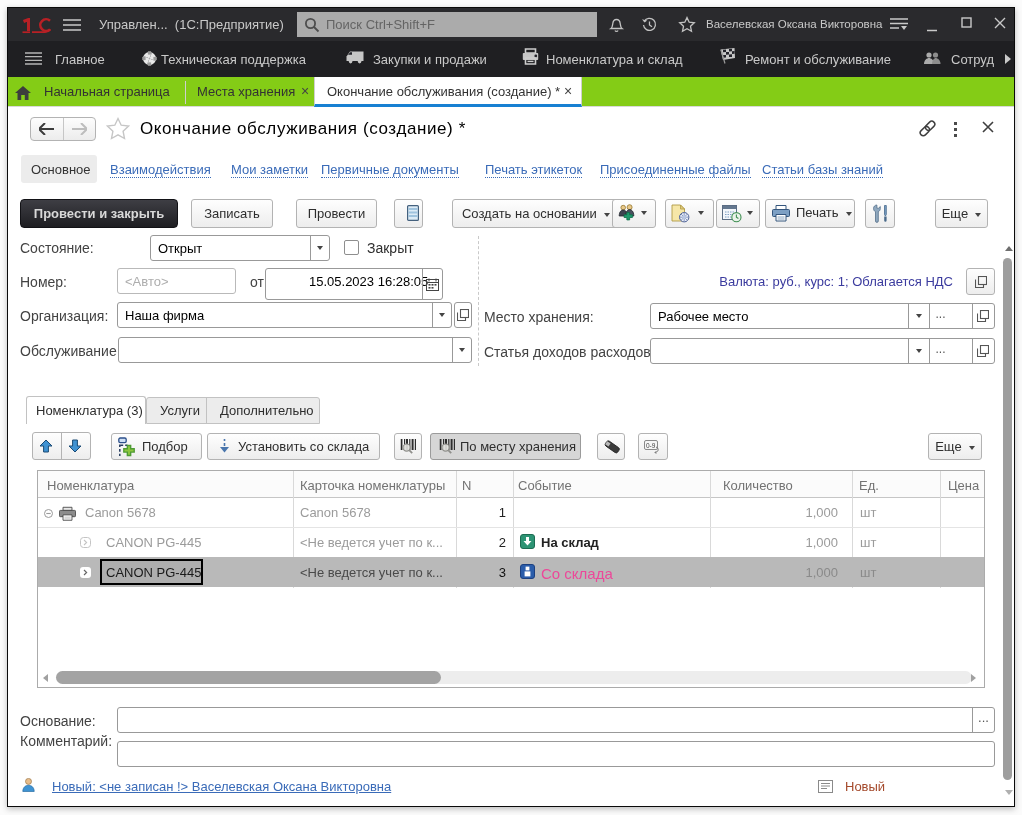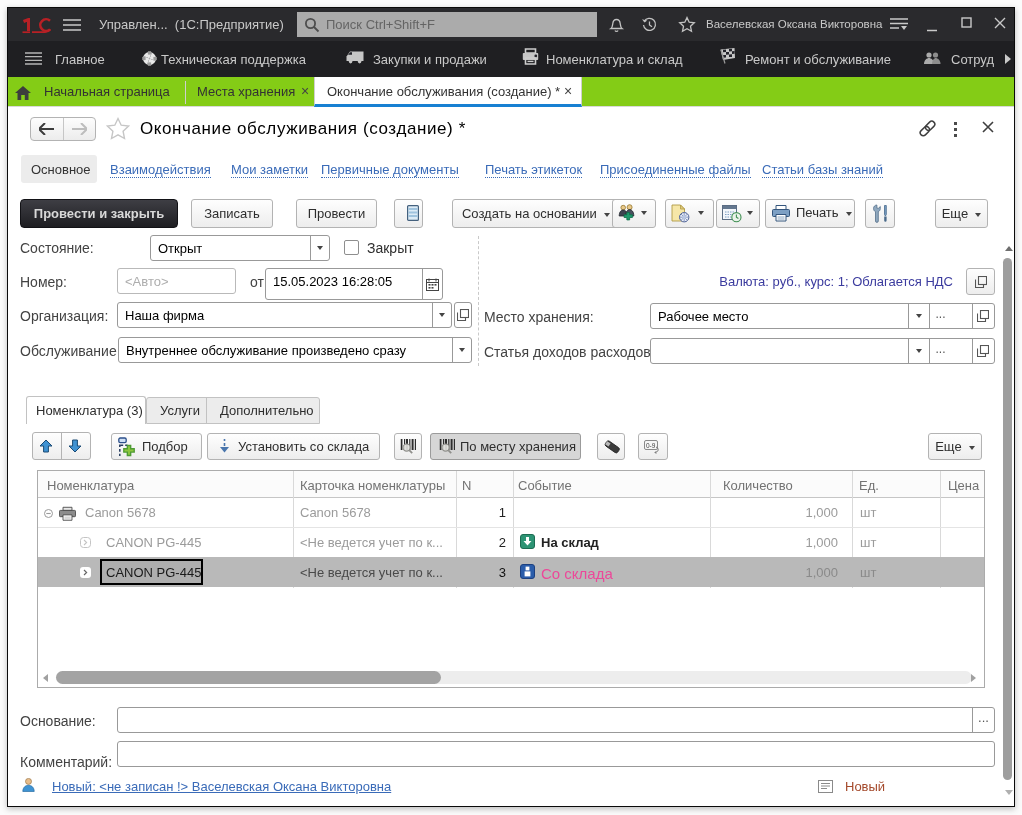--- a/index.html
+++ b/index.html
@@ -268,21 +268,21 @@
         </div>
     </div>
     <div class="abs" style="left:336px;top:232px;width:15px;height:15px;background:#fff;border:1px solid #8e8e8e;border-radius:2px;"></div>
     <div class="lbl" style="left:359px;top:232px;color:#2e2e2e;">Закрыт</div>
 
     <div class="lbl" style="left:12px;top:266px;">Номер:</div>
     <div class="inp" style="left:109px;top:260px;width:119px;height:26px;border-color:#b9b9b9;">
         <div style="padding:5px 0 0 7px;color:#adadad;">&lt;Авто&gt;</div>
       </div>
     <div class="lbl" style="left:242px;top:266px;">от:</div>
-    <div class="inp" style="left:257px;top:260px;width:178px;height:32px;">
+    <div class="inp" style="left:257px;top:260px;width:178px;height:32px;padding-left:36px;">
       <div style="padding:5px 0 0 7px;">15.05.2023 16:28:05</div>
       <div class="combo-arrow" style="width:20px;">
         <svg width="13" height="13" viewBox="0 0 13 13">
             <rect x="0.5" y="1.5" width="12" height="11" fill="none" stroke="#444" stroke-width="1"></rect>
             <path d="M0.5 4.5 h12" stroke="#444"></path>
             <path d="M3 0.5 v3 M10 0.5 v3" stroke="#444"></path>
             <g fill="#444">
               <rect x="2.5" y="6" width="2" height="1.6"></rect>
               <rect x="5.5" y="6" width="2" height="1.6"></rect>
               <rect x="8.5" y="6" width="2" height="1.6"></rect>
@@ -303,21 +303,20 @@
     <div class="inp" style="left:446px;top:294px;width:18px;height:26px;"></div>
     <svg class="abs" style="left:449px;top:301px" width="12" height="12" viewBox="0 0 12 12">
         <g fill="none" stroke="#555" stroke-width="1.1">
           <rect x="3.5" y="0.5" width="8" height="8"></rect>
           <path d="M0.5 3.5 v8 h8 v-3"></path>
         </g>
       </svg>
 
     <div class="lbl" style="left:12px;top:335px;">Обслуживание:</div>
     <div class="inp" style="left:110px;top:329px;width:354px;height:26px;">
-      <div style="padding:5px 0 0 7px;">Внутреннее обслуживание произведено сразу</div>
       <div class="combo-arrow">
           <span class="caret"></span>
         </div>
     </div>
 
     <div class="abs" style="left:470px;top:228px;width:1px;height:130px;border-left:1px dashed #c9c9c9;"></div>
 
     <div class="abs" style="right:61px;top:266px;font-size:13px;color:#3b3b9e;">Валюта: руб., курс: 1; Облагается НДС</div>
     <div class="btn" style="left:958px;top:260px;width:29px;height:27px;"></div>
     <svg class="abs" style="left:967px;top:268px" width="12" height="12" viewBox="0 0 12 12">
@@ -504,21 +503,21 @@
       <div class="abs" style="left:5px;top:203px;width:0;height:0;border-top:4px solid transparent;border-bottom:4px solid transparent;border-right:5px solid #a0a0a0;"></div>
       <div class="abs" style="left:18px;top:200px;width:916px;height:13px;background:#ededed;border-radius:7px;"></div>
       <div class="abs" style="left:18px;top:200px;width:385px;height:13px;background:#a3a3a3;border-radius:7px;"></div>
       <div class="abs" style="right:8px;top:203px;width:0;height:0;border-top:4px solid transparent;border-bottom:4px solid transparent;border-left:5px solid #a0a0a0;"></div>
     </div>
 
     <div class="lbl" style="left:12px;top:705px;">Основание:</div>
     <div class="inp" style="left:109px;top:699px;width:878px;height:26px;">
       <div class="combo-arrow" style="width:22px;color:#555;font-size:13px;padding-bottom:6px;">...</div>
     </div>
-    <div class="lbl" style="left:12px;top:746px;">Комментарий:</div>
+    <div class="lbl" style="left:12px;top:725px;">Комментарий:</div>
     <div class="inp" style="left:109px;top:733px;width:878px;height:26px;"></div>
 
     <svg class="abs" style="left:14px;top:770px" width="13" height="14" viewBox="0 0 13 14">
       <circle cx="6.5" cy="3.4" r="3" fill="#e8bd8a" stroke="#9c7747" stroke-width="0.7"></circle>
       <path d="M0.8 13.5 c0-4.2 2.8-6.2 5.7-6.2 c2.9 0 5.7 2 5.7 6.2 z" fill="#3f93d2" stroke="#2a6ea5" stroke-width="0.7"></path>
     </svg>
     <div class="abs lnk" style="left:44px;top:771px;text-decoration:underline;">Новый: &lt;не записан !&gt; Васелевская Оксана Викторовна</div>
     <svg class="abs" style="left:810px;top:772px" width="15" height="13" viewBox="0 0 15 13">
       <rect x="0.5" y="0.5" width="14" height="12" fill="#fff" stroke="#8a8a8a"></rect>
       <g stroke="#8a8a8a" stroke-width="1">

